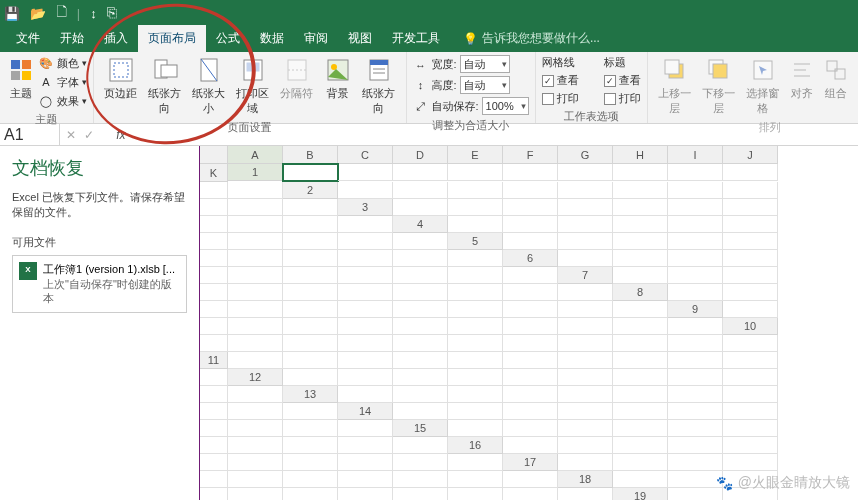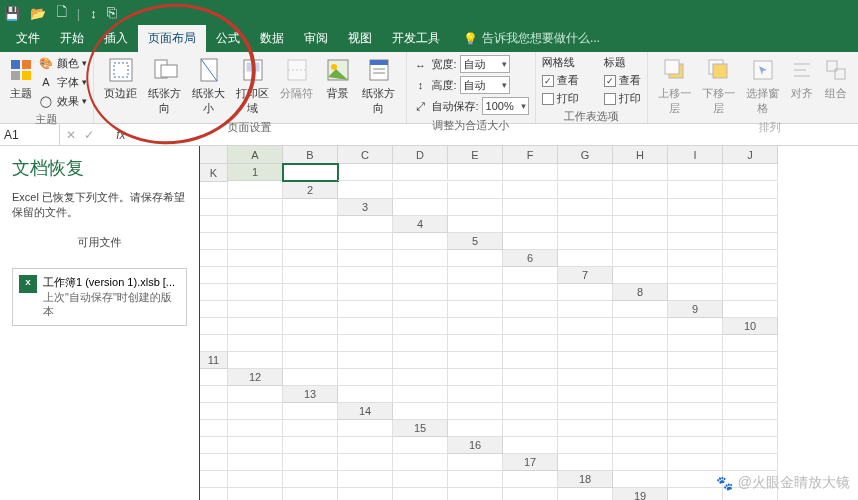--- a/index.html
+++ b/index.html
@@ -17,28 +17,28 @@
 .group-label { text-align: center; font-size: 11px; color: #666; padding: 2px 0; }
 .bigbtn { display: flex; flex-direction: column; align-items: center; justify-content: flex-start; width: 42px; padding: 2px 0; cursor: pointer; font-size: 11px; text-align: center; gap: 2px; }
 .bigbtn .ico { width: 32px; height: 28px; display: flex; align-items: center; justify-content: center; }
 .smallrow { display: flex; align-items: center; gap: 3px; font-size: 11px; padding: 1px 0; cursor: pointer; white-space: nowrap; }
 .smallico { width: 16px; height: 16px; display: flex; align-items: center; justify-content: center; }
 .stackcol { display: flex; flex-direction: column; gap: 1px; }
 .cbox { width: 12px; height: 12px; border: 1px solid #888; display: inline-flex; align-items: center; justify-content: center; font-size: 9px; background: #fff; }
 .combo { border: 1px solid #ababab; background: #fff; height: 18px; font-size: 11px; padding: 0 14px 0 3px; position: relative; min-width: 50px; display: inline-flex; align-items: center; }
 .combo::after { content: "▾"; position: absolute; right: 2px; font-size: 9px; color: #555; }
 .formula-bar { height: 22px; border-bottom: 1px solid #d4d4d4; display: flex; align-items: center; background: #fff; }
-.namebox { width: 60px; border-right: 1px solid #d4d4d4; padding: 0 4px; font-size: 12px; height: 100%; display: flex; align-items: center; }
+.namebox { width: 60px; border-right: 1px solid #d4d4d4; padding: 0 4px; font-size: 16px; height: 100%; display: flex; align-items: center; }
 .fxctrl { display: flex; align-items: center; gap: 8px; padding: 0 6px; color: #aaa; font-size: 12px; }
 .fxctrl .fx { font-style: italic; color: #555; margin-left: 14px; }
 .main { display: flex; height: calc(500px - 26px - 26px - 72px - 22px); }
 .recovery { width: 200px; border-right: 1px solid #701a75; padding: 10px 12px; background: #fff; overflow: hidden; }
 .recovery h2 { font-size: 18px; font-weight: 400; color: #217346; margin-bottom: 10px; }
 .recovery p { font-size: 11px; color: #444; margin-bottom: 14px; line-height: 1.4; }
-.recovery .avail { font-size: 11px; color: #444; margin-bottom: 18px; text-align: center; }
+.recovery .avail { font-size: 11px; color: #444; margin-bottom: 5px; }
 .filecard { border: 1px solid #ccc; padding: 6px; font-size: 11px; line-height: 1.35; display: flex; gap: 6px; cursor: pointer; }
 .filecard .fi { width: 18px; height: 18px; background: #217346; color: #fff; font-size: 8px; display: flex; align-items: center; justify-content: center; font-weight: bold; flex-shrink: 0; }
 .sheet { flex: 1; overflow: hidden; position: relative; }
 .grid { display: grid; grid-template-columns: 28px repeat(10, 55px); }
 .hdr { background: #f0f0f0; border-right: 1px solid #d4d4d4; border-bottom: 1px solid #d4d4d4; text-align: center; font-size: 11px; color: #555; height: 18px; line-height: 18px; cursor: pointer; }
 .hdr.sel { background: #e0e8dc; }
 .rowhdr { background: #f0f0f0; border-right: 1px solid #d4d4d4; border-bottom: 1px solid #d4d4d4; text-align: center; font-size: 11px; color: #555; height: 17px; line-height: 17px; cursor: pointer; }
 .rowhdr.sel { background: #e0e8dc; }
 .cell { border-right: 1px solid #e0e0e0; border-bottom: 1px solid #e0e0e0; height: 17px; cursor: cell; }
 .cell.active { outline: 2px solid #217346; outline-offset: -1px; }

